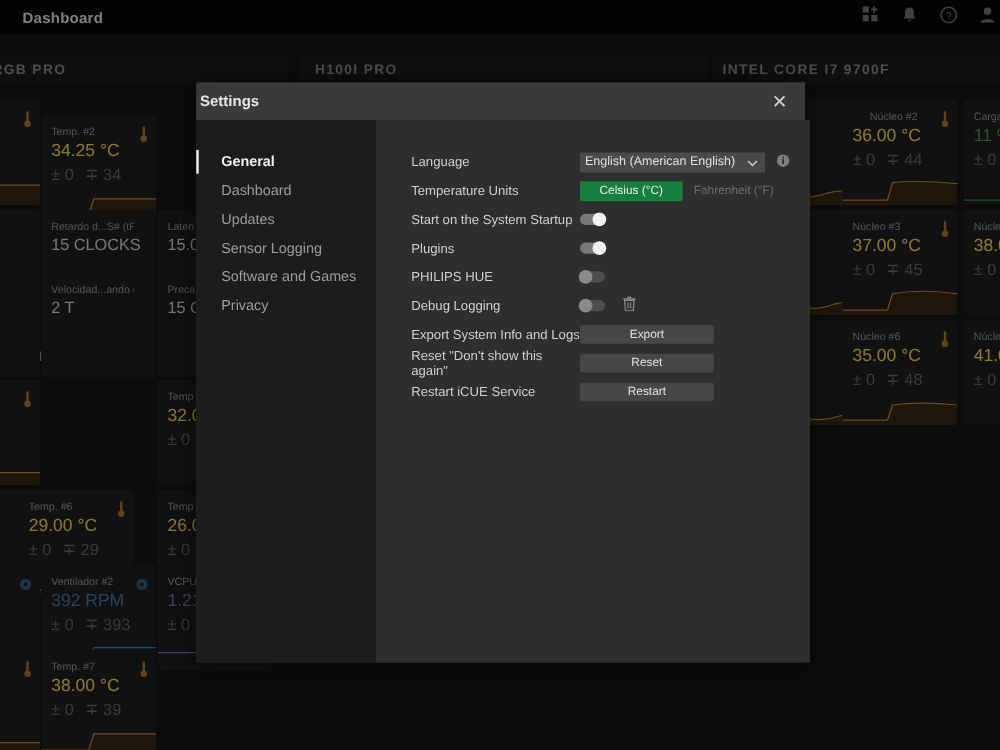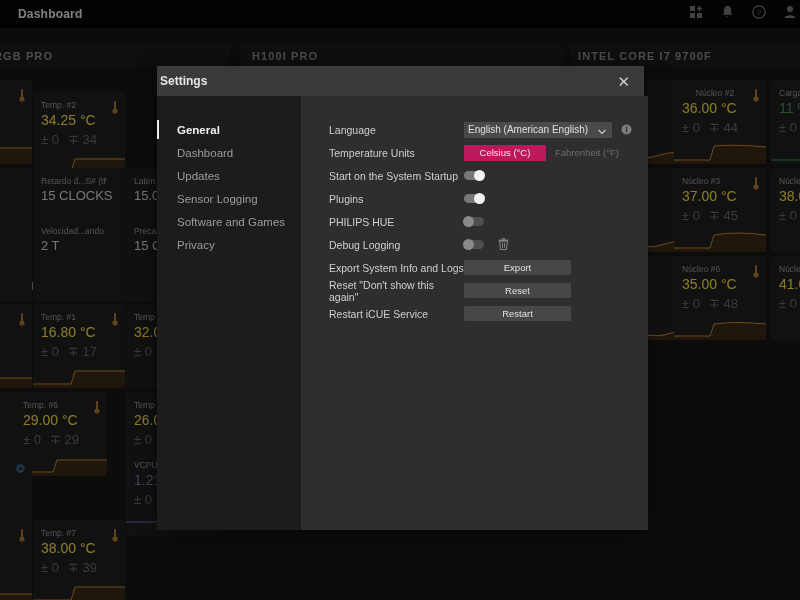--- a/index.html
+++ b/index.html
@@ -104,21 +104,21 @@
     width: 148px; height: 16px; background: #4a4a4a; border: none;
     color: #e0e0e0; font-size: 10px; font-family: "Liberation Sans", sans-serif;
     padding: 0 4px; display: flex; align-items: center; position: relative;
     border-radius: 1px; cursor: pointer;
   }
   .select .chev { position: absolute; right: 6px; top: 4px; }
   .info-ico { margin-left: 9px; opacity: .75; }
 
   .seg { display: flex; align-items: center; }
   .seg-on {
-    width: 82px; height: 16px; background: #be185d; color: #eaeaea;
+    width: 82px; height: 16px; background: #15803d; color: #eaeaea;
     font-size: 9.5px; display: flex; align-items: center; justify-content: center;
     border-radius: 1px; cursor: pointer;
   }
   .seg-off {
     width: 82px; height: 16px; color: #6e6e6e; font-size: 9.5px;
     display: flex; align-items: center; justify-content: center; cursor: pointer;
   }
 
   .toggle {
     width: 20px; height: 9px; border-radius: 5px; position: relative; cursor: pointer;
@@ -349,35 +349,20 @@
         <svg width="8" height="14" viewBox="0 0 8 14">
             <circle cx="4" cy="11" r="2.6" fill="#c98a36"></circle>
             <rect x="3" y="1" width="2" height="9" rx="1" fill="#c98a36"></rect>
           </svg>
       </span>
       <svg class="spark" viewBox="0 0 92 30" preserveAspectRatio="none">
           <path d="M0 20 L92 20 L92 30 L0 30 Z" fill="#3a2a14"></path>
           <path d="M0 20 L92 20" fill="none" stroke="#c98a36" stroke-width="1"></path>
         </svg>
     </div>
-    <div class="tile" style="left:33px;top:276px;">
-      <div class="tile-label">Temp. #1</div>
-      <div class="tile-value">16.80 °C</div>
-      <div class="tile-sub"><span>± 0</span><span>∓ 17</span></div>
-      <span class="tile-ico">
-        <svg width="8" height="14" viewBox="0 0 8 14">
-            <circle cx="4" cy="11" r="2.6" fill="#c98a36"></circle>
-            <rect x="3" y="1" width="2" height="9" rx="1" fill="#c98a36"></rect>
-          </svg>
-      </span>
-      <svg class="spark" viewBox="0 0 92 30" preserveAspectRatio="none">
-          <path d="M0 26 L38 26 L42 13 L92 13 L92 30 L0 30 Z" fill="#3a2a14"></path>
-          <path d="M0 26 L38 26 L42 13 L92 13" fill="none" stroke="#c98a36" stroke-width="1"></path>
-        </svg>
-    </div>
     <div class="tile" style="left:126px;top:276px;">
       <div class="tile-label">Temp</div>
       <div class="tile-value">32.0</div>
       <div class="tile-sub"><span>± 0</span></div>
     </div>
 
     <div class="tile" style="left:-60px;top:364px;">
       <span class="tile-ico">
         <svg width="8" height="14" viewBox="0 0 8 14">
             <circle cx="4" cy="11" r="2.6" fill="#c98a36"></circle>
@@ -413,20 +398,35 @@
     <div class="tile" style="left:-60px;top:424px;">
       <span class="tile-ico">
         <svg width="11" height="11" viewBox="0 0 11 11">
             <circle cx="5.5" cy="5.5" r="4.4" fill="#3d6d94"></circle>
             <circle cx="5.5" cy="5.5" r="1.6" fill="#1f1f1f"></circle>
           </svg>
       </span>
       <svg class="spark" viewBox="0 0 92 30" preserveAspectRatio="none">
           <path d="M0 18 L92 18 L92 30 L0 30 Z" fill="#17283a"></path>
           <path d="M0 18 L92 18" fill="none" stroke="#4a7fa8" stroke-width="1"></path>
+        </svg>
+    </div>
+    <div class="tile" style="left:33px;top:424px;">
+      <div class="tile-label">Ventilador #2</div>
+      <div class="tile-value blue">392 RPM</div>
+      <div class="tile-sub"><span>± 0</span><span>∓ 393</span></div>
+      <span class="tile-ico">
+        <svg width="11" height="11" viewBox="0 0 11 11">
+            <circle cx="5.5" cy="5.5" r="4.4" fill="#3d6d94"></circle>
+            <circle cx="5.5" cy="5.5" r="1.6" fill="#1f1f1f"></circle>
+          </svg>
+      </span>
+      <svg class="spark" viewBox="0 0 92 30" preserveAspectRatio="none">
+          <path d="M0 25 L38 25 L42 12 L92 12 L92 30 L0 30 Z" fill="#17283a"></path>
+          <path d="M0 25 L38 25 L42 12 L92 12" fill="none" stroke="#4a7fa8" stroke-width="1"></path>
         </svg>
     </div>
     <div class="tile" style="left:126px;top:424px;">
       <div class="tile-label">VCPU</div>
       <div class="tile-value purple">1.21</div>
       <div class="tile-sub"><span>± 0</span></div>
       <svg class="spark" viewBox="0 0 92 30" preserveAspectRatio="none">
           <path d="M0 16 L92 16" fill="none" stroke="#8a6fb0" stroke-width="1"></path>
         </svg>
     </div>

